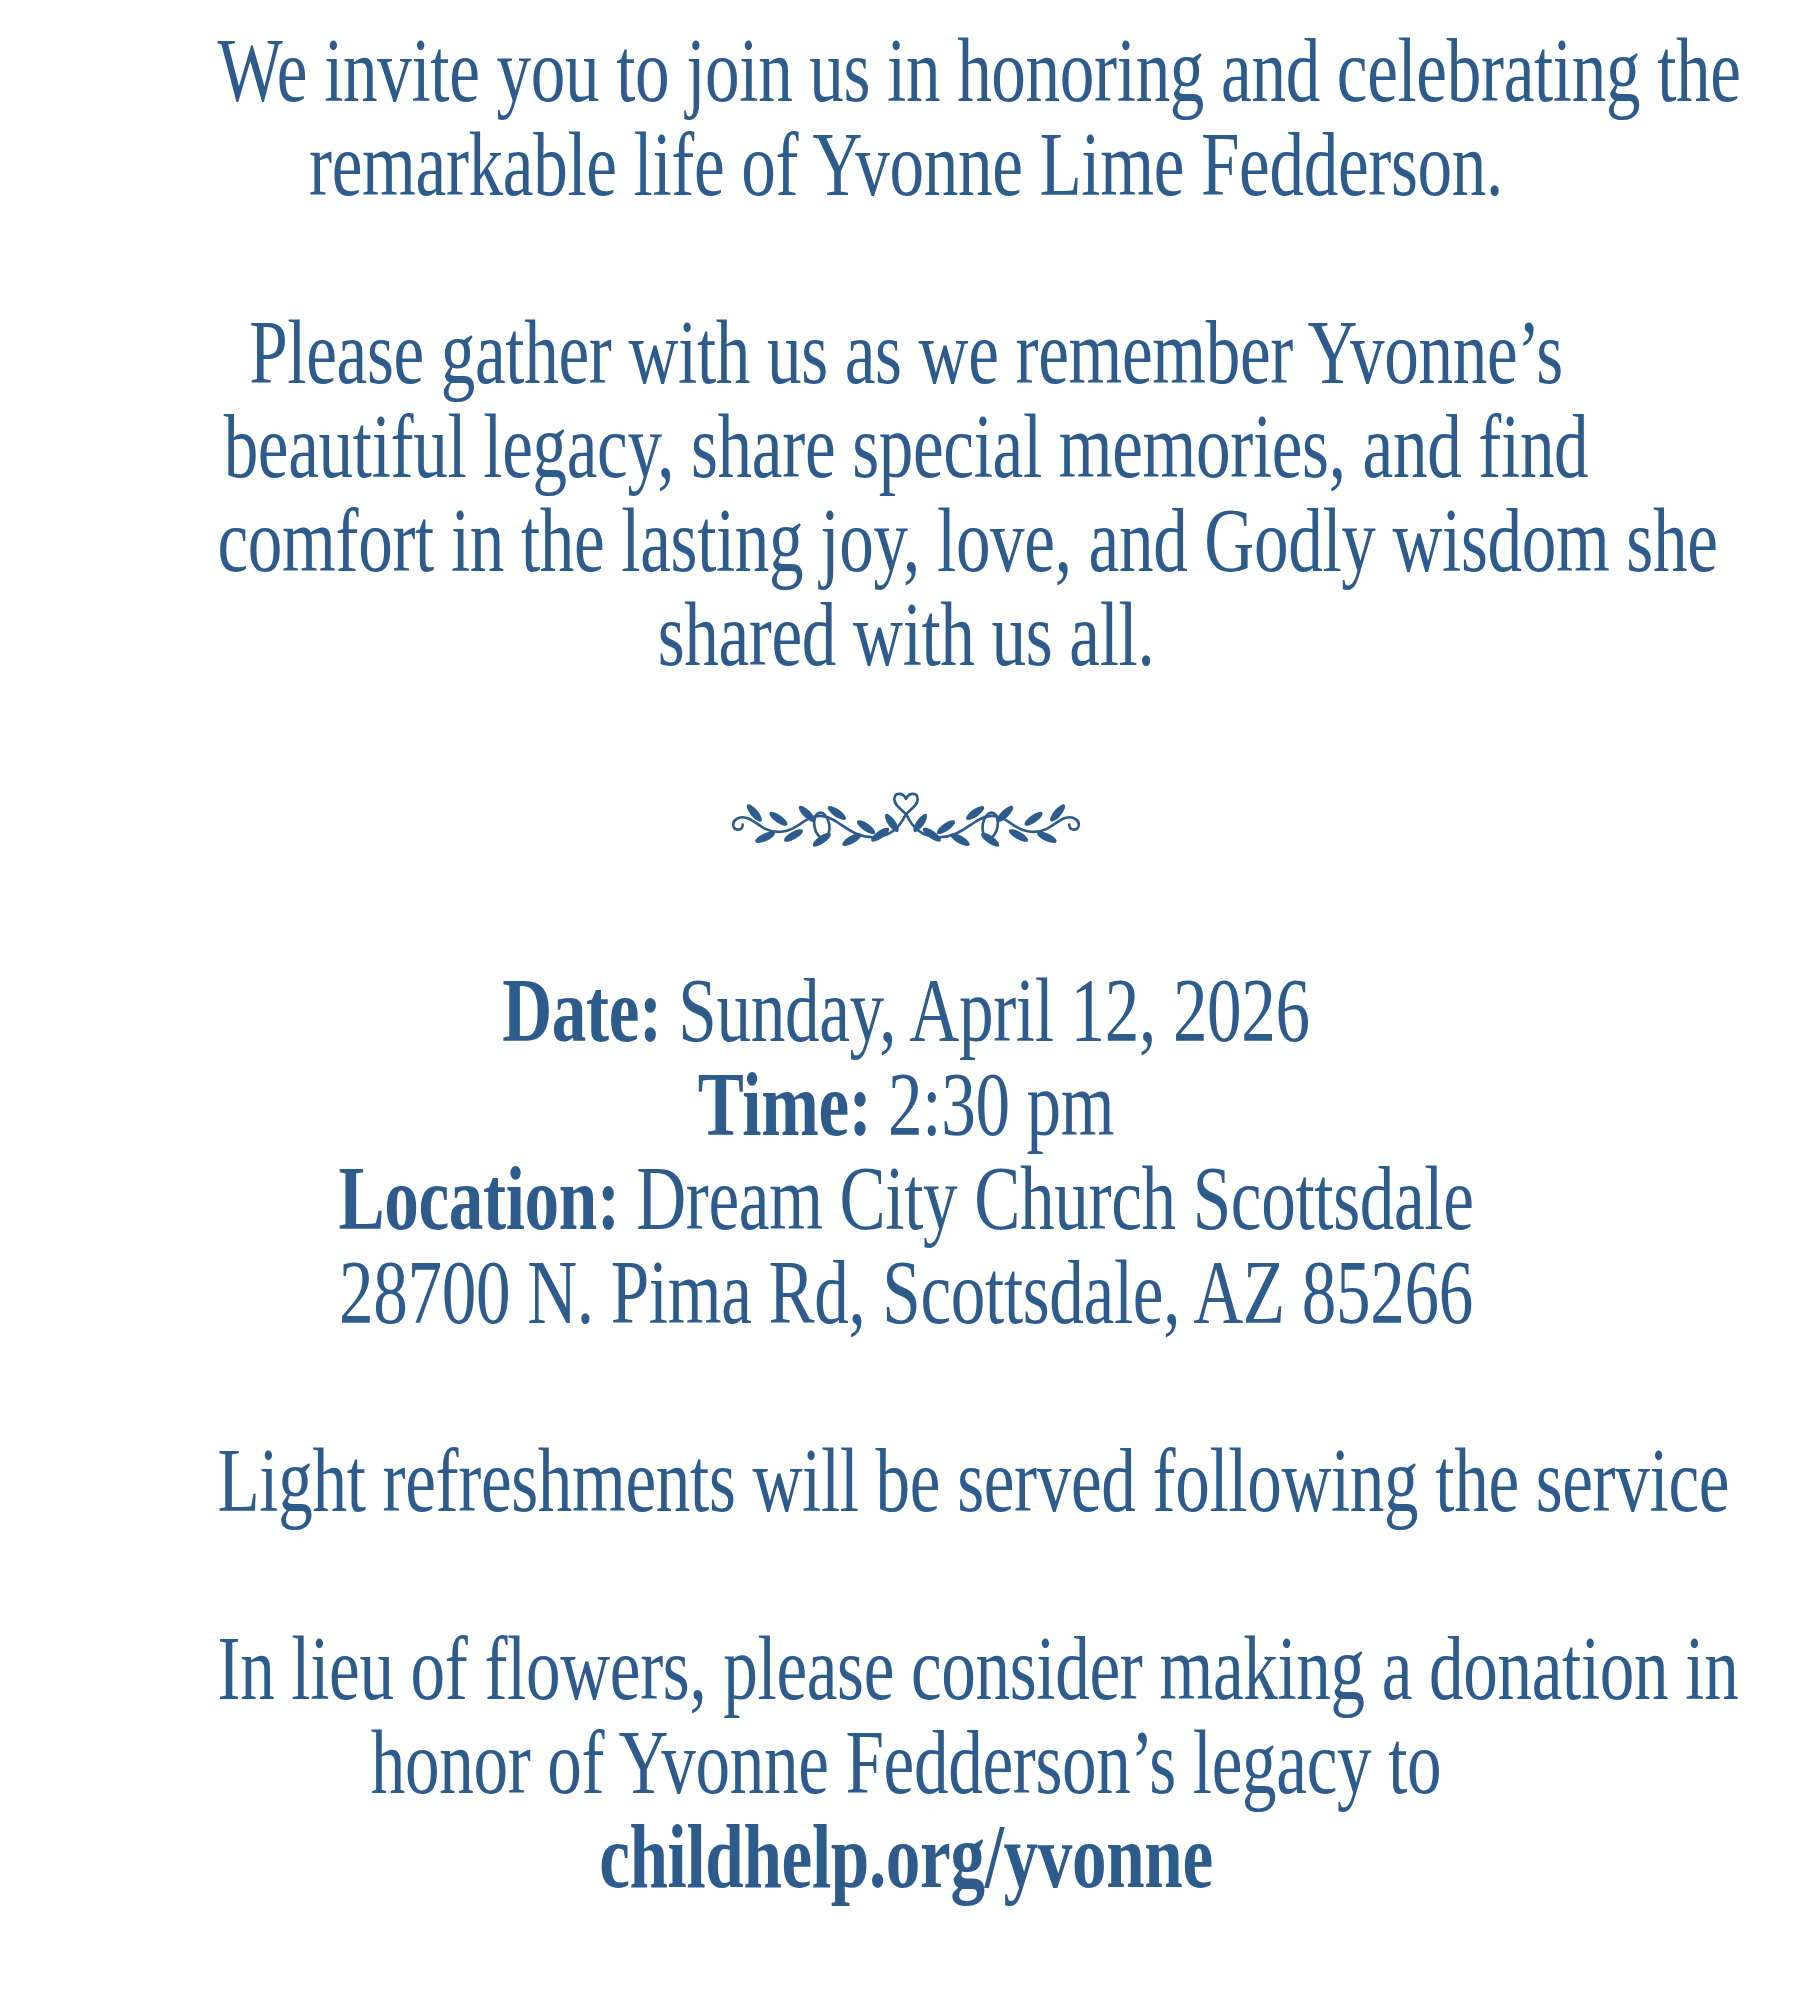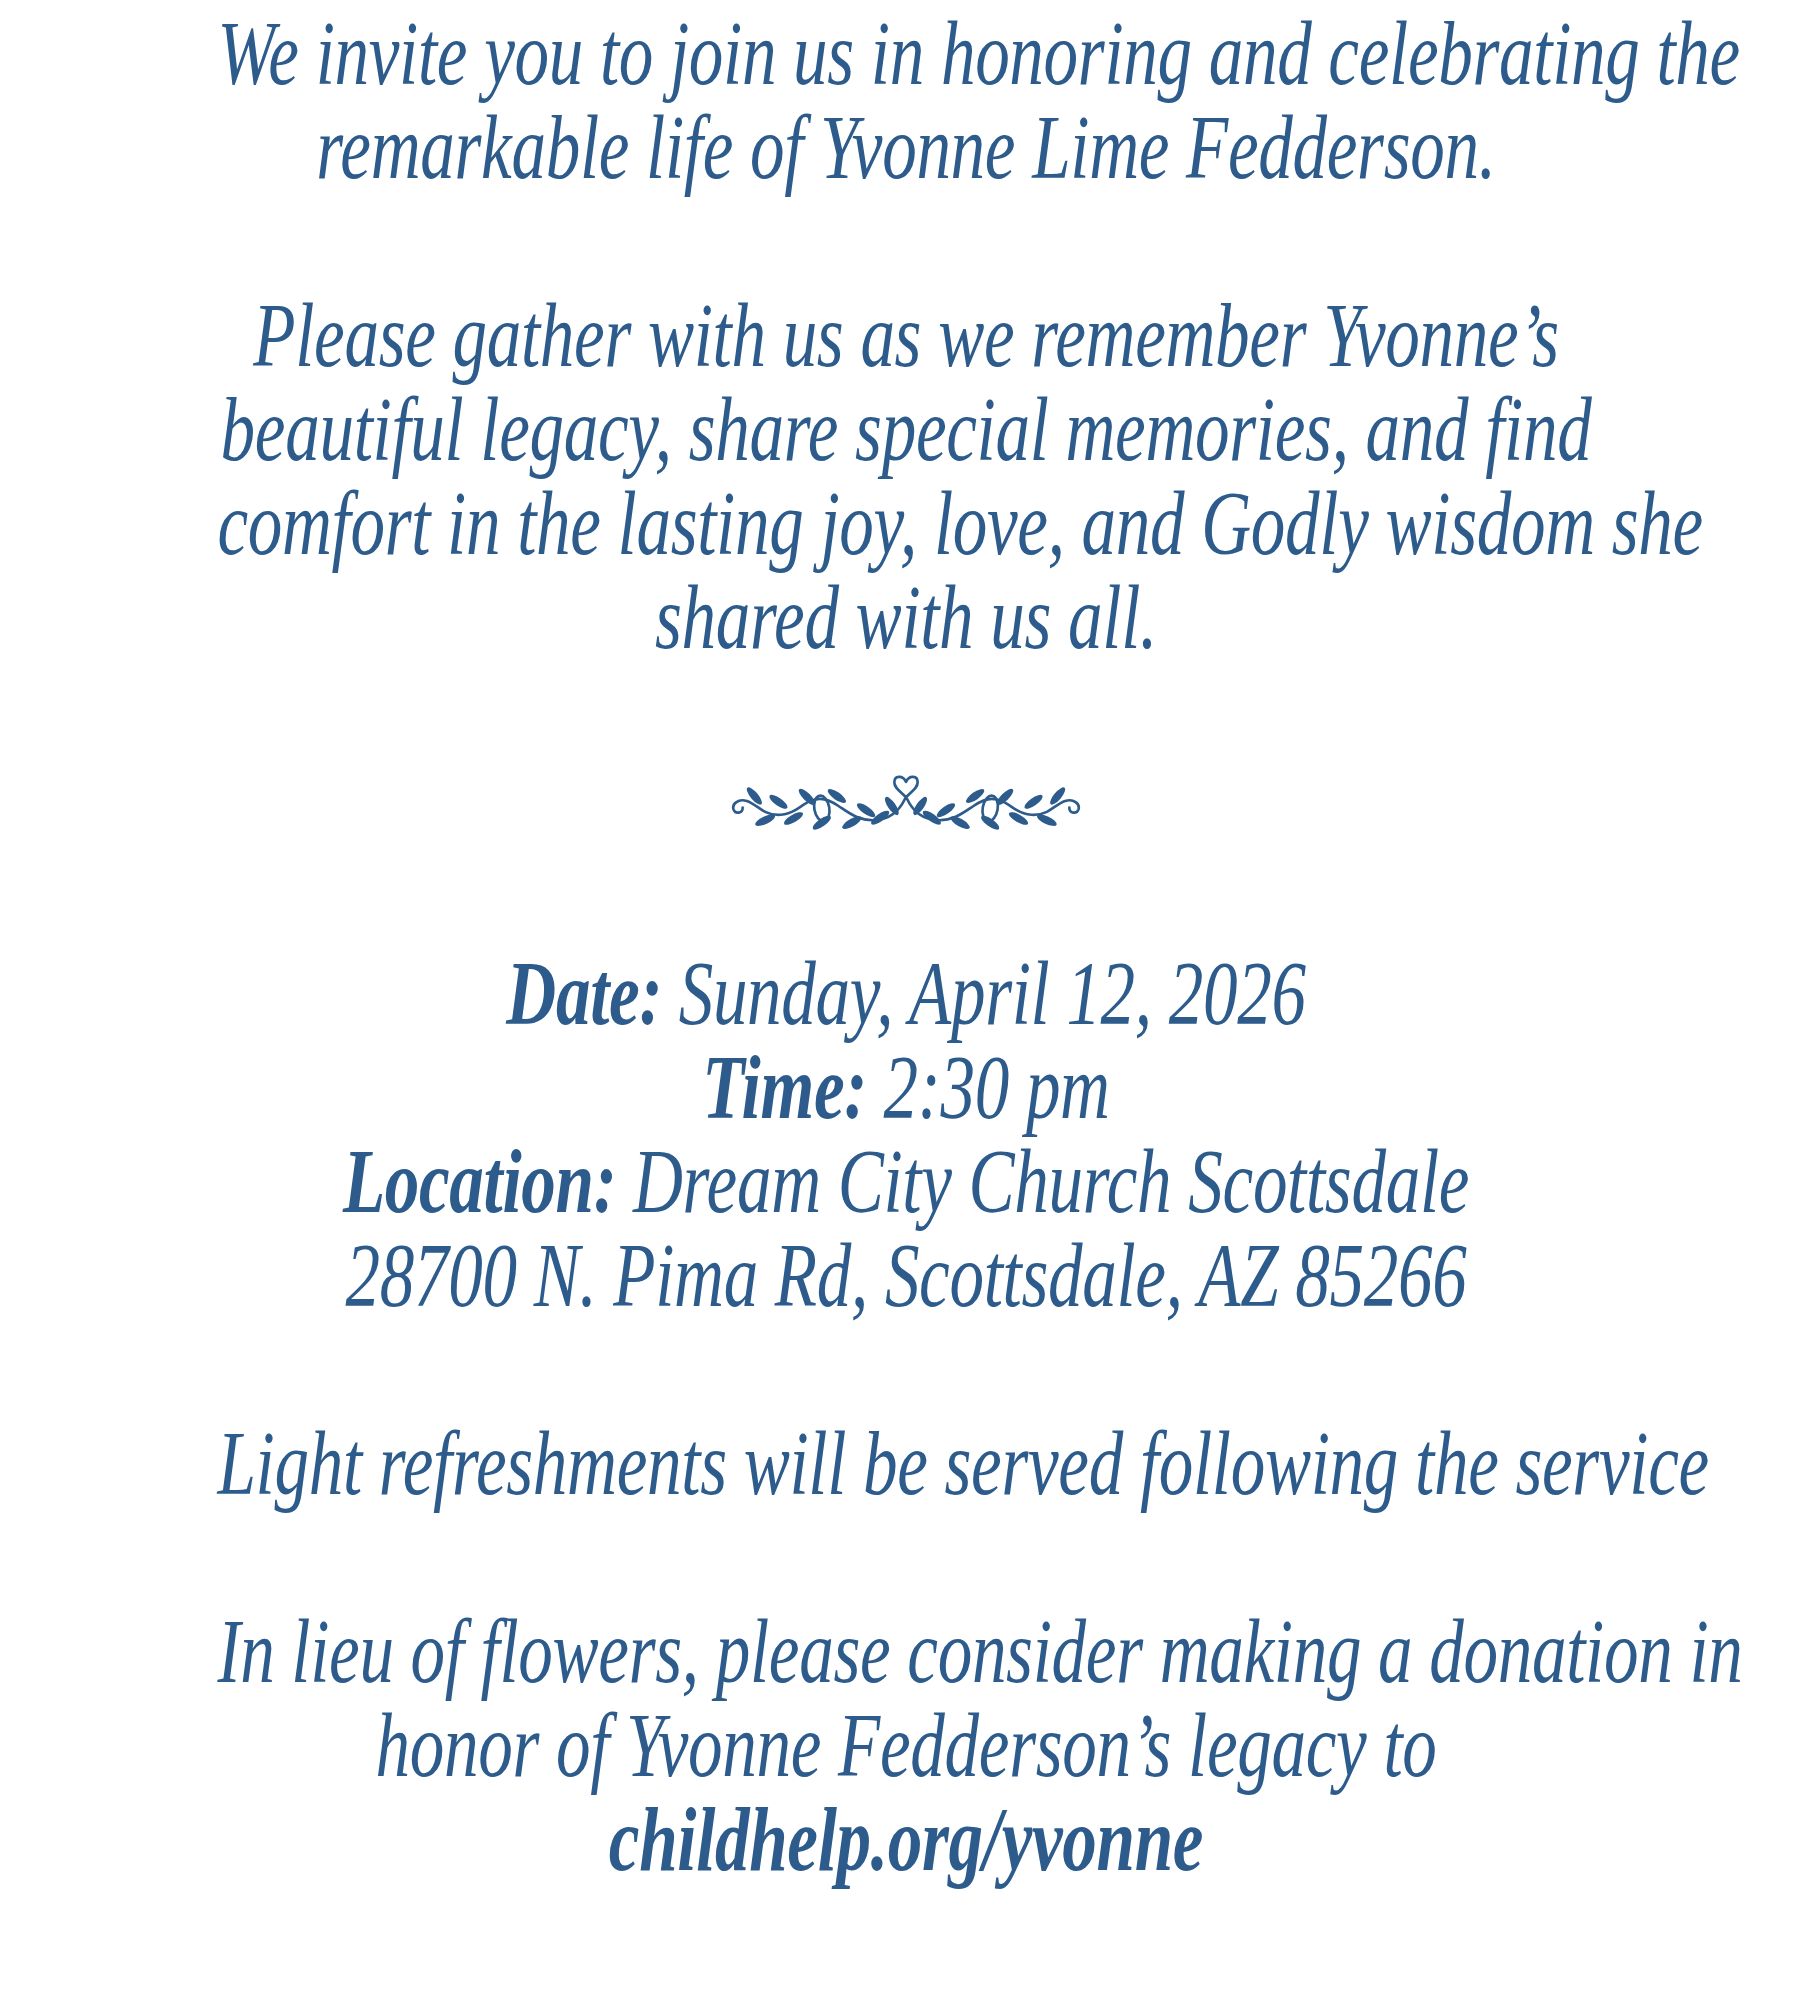--- a/index.html
+++ b/index.html
@@ -4,21 +4,21 @@
 <style>
   :root { --bg:#ffffff; --text:#2d5c8c; }
   * { margin:0; padding:0; box-sizing:border-box; }
   html,body { background:var(--bg); }
   body {
     width:1812px; height:2014px;
     overflow:hidden;
     font-family:"Liberation Serif", serif;
     color:var(--text);
   }
-  .page { padding-top:7px; width:1812px;font-style:italic; }
+  .page { padding-top:24px; width:1812px; }
   .line {
     height:94px; line-height:94px;
     font-size:91px;
     text-align:center;
     white-space:nowrap;
     transform:scaleX(0.76);
     transform-origin:50% 50%;
     letter-spacing:-0.005em;
   }
   .spacer { height:94px; }

